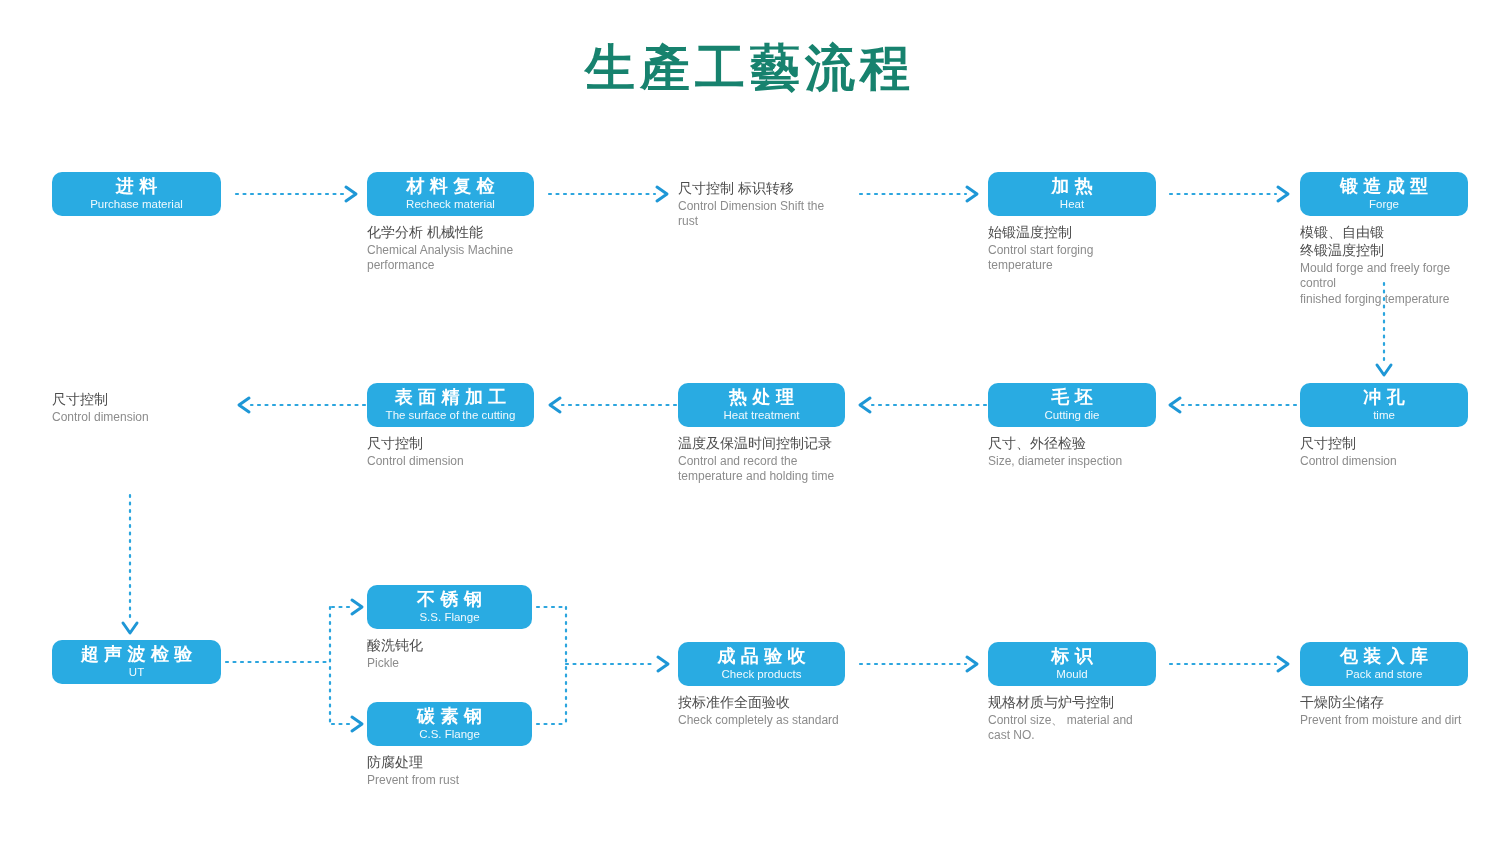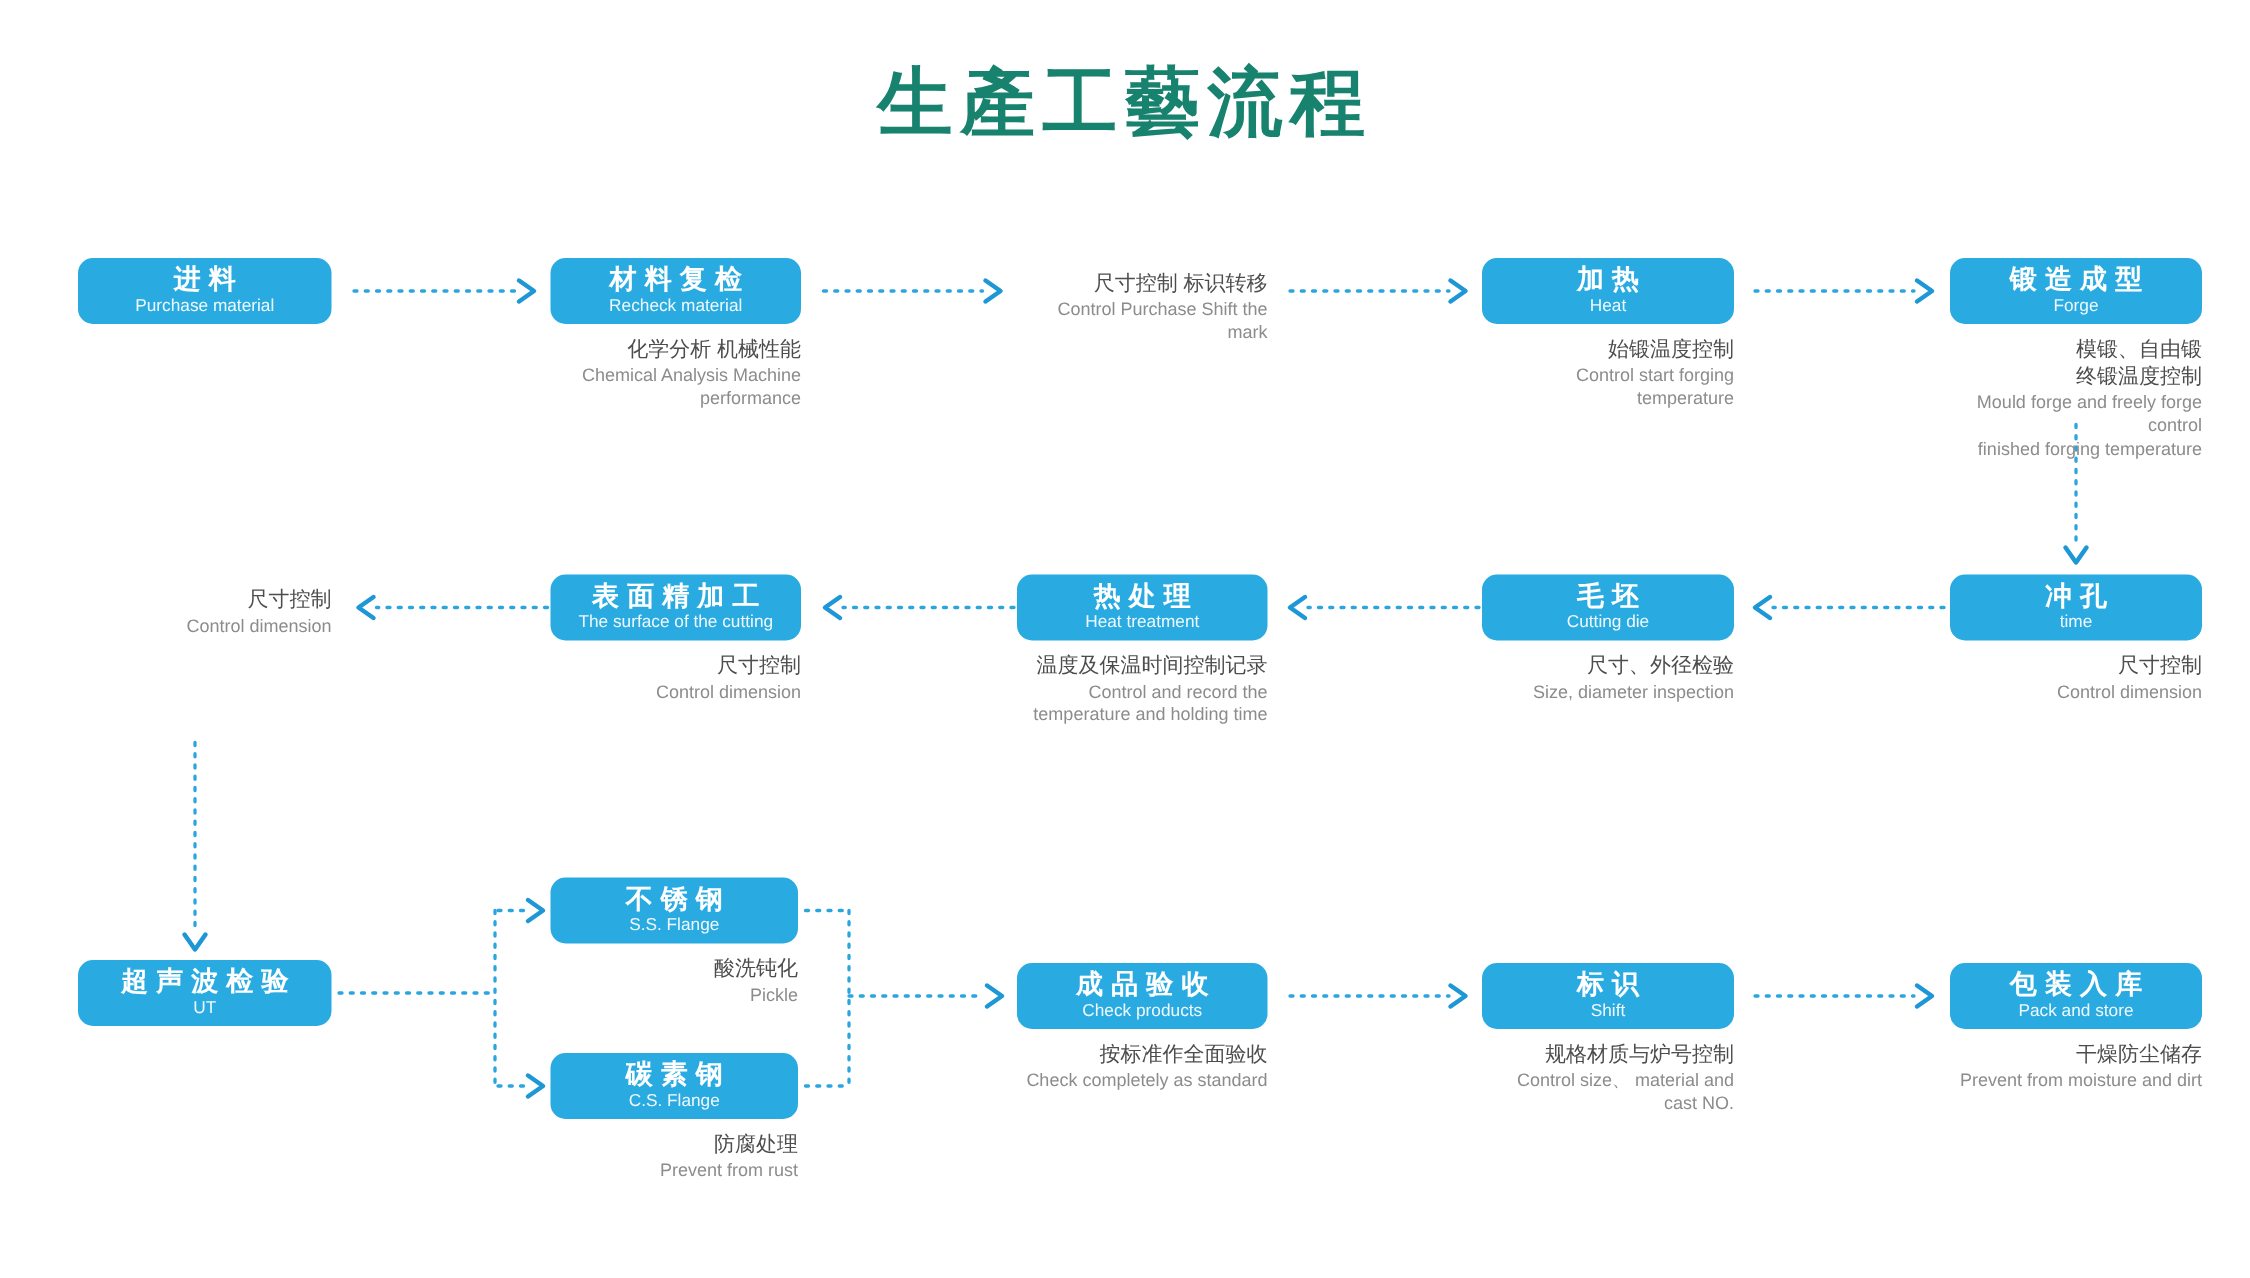--- a/index.html
+++ b/index.html
@@ -22,21 +22,21 @@
   .title{
     position:absolute;
     left:0;top:8px;width:1500px;
     text-align:center;
     font-family:"DejaVu Serif", serif;
     font-weight:bold;
     font-size:50px;
     letter-spacing:0.10em;
     color:var(--c-title);
   }
-  .node{position:absolute;text-align:right;}
+  .node{position:absolute;text-align:left;}
   .box{
     height:44px;
     border-radius:10px;
     background:var(--c-box);
     color:#ffffff;
     display:flex;
     flex-direction:column;
     justify-content:center;
     align-items:center;
     line-height:1.1;
@@ -136,21 +136,21 @@
     </div>
     <div class="note">
       <div class="nzh">化学分析 机械性能</div>
       <div class="nen">Chemical Analysis Machine performance</div>
     </div>
   </div>
 
   <div class="node" style="left:678px;top:145px;width:167px;">
     <div class="note">
       <div class="nzh">尺寸控制 标识转移</div>
-      <div class="nen">Control Purchase Shift the mark</div>
+      <div class="nen">Control Dimension Shift the rust</div>
     </div>
   </div>
 
   <div class="node" style="left:988px;top:145px;width:168px;">
     <div class="box">
       <div class="zh">加热</div>
       <div class="en">Heat</div>
     </div>
     <div class="note">
       <div class="nzh">始锻温度控制</div>
@@ -259,21 +259,21 @@
     </div>
     <div class="note">
       <div class="nzh">按标准作全面验收</div>
       <div class="nen">Check completely as standard</div>
     </div>
   </div>
 
   <div class="node" style="left:988px;top:615px;width:168px;">
     <div class="box">
       <div class="zh">标识</div>
-      <div class="en">Shift</div>
+      <div class="en">Mould</div>
     </div>
     <div class="note">
       <div class="nzh">规格材质与炉号控制</div>
       <div class="nen">Control size、 material and cast NO.</div>
     </div>
   </div>
 
   <div class="node" style="left:1300px;top:615px;width:168px;">
     <div class="box">
       <div class="zh">包装入库</div>

